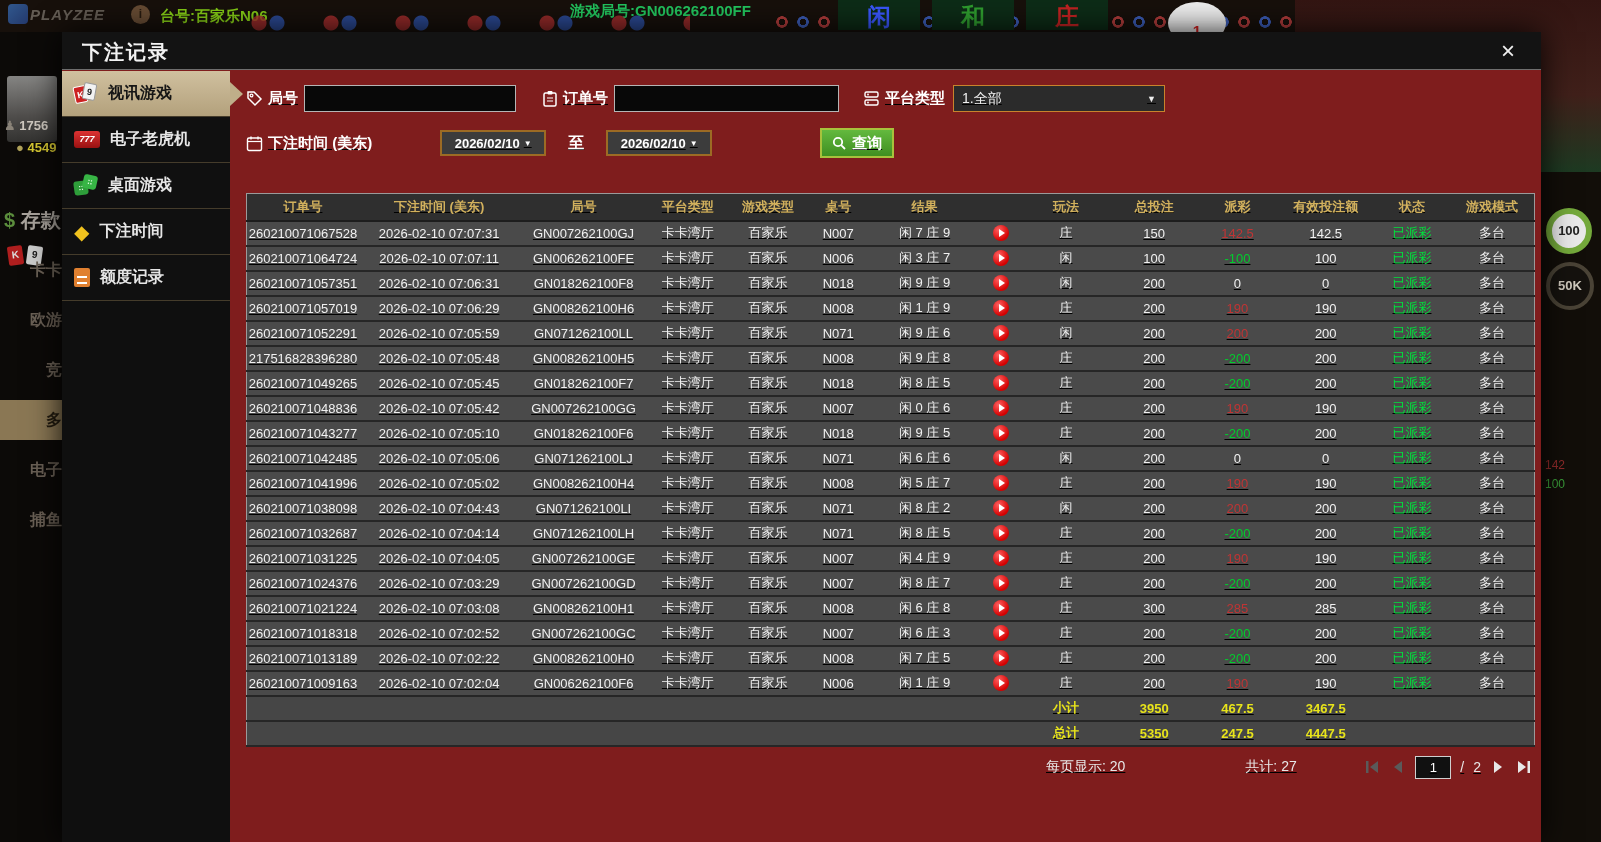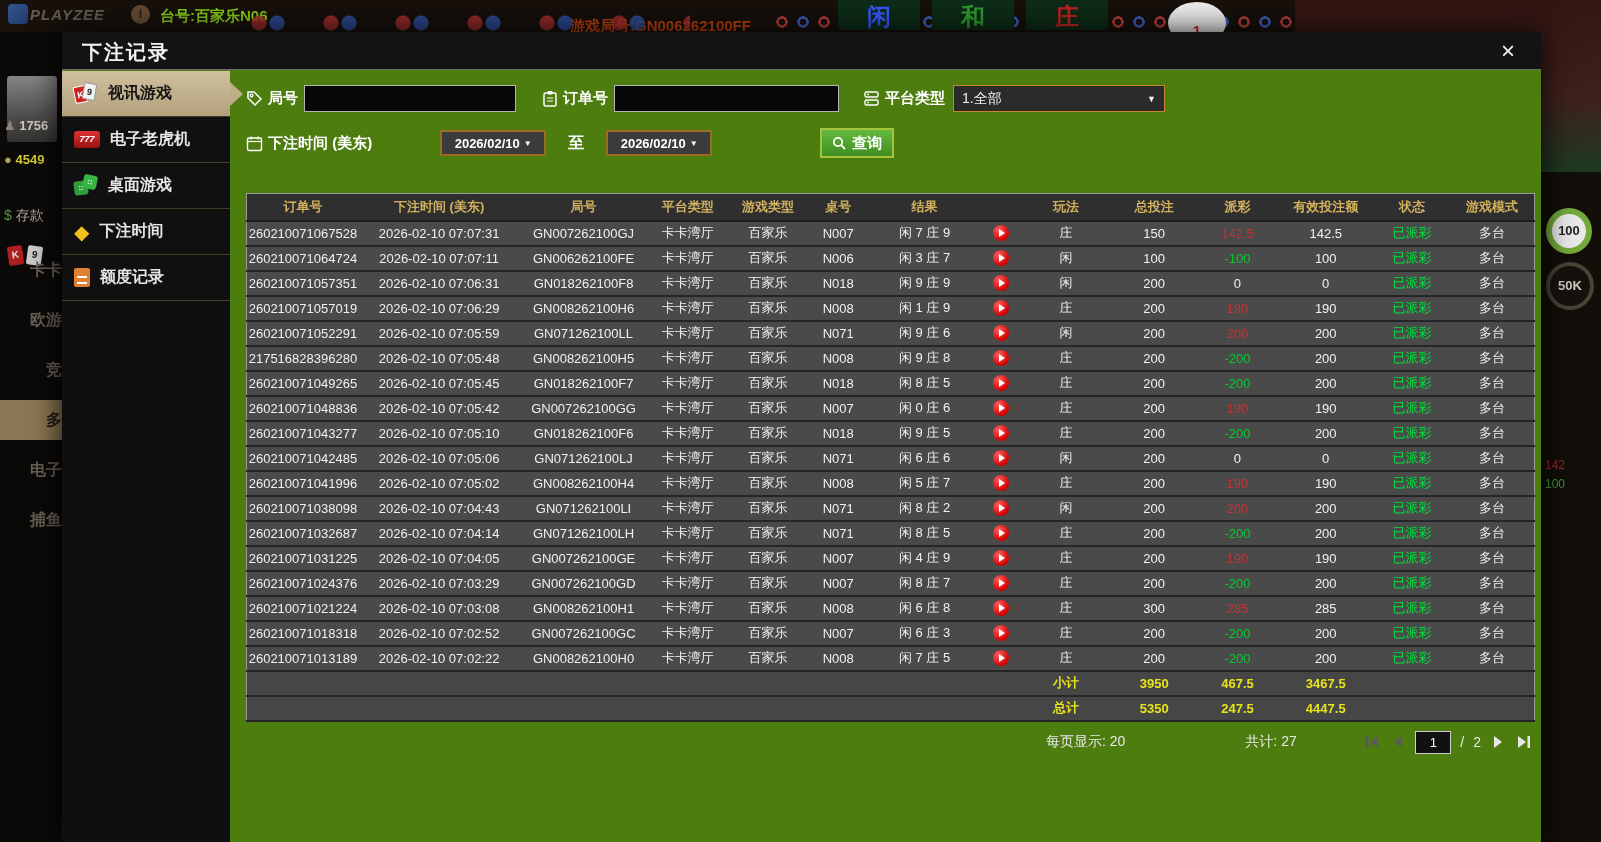--- a/index.html
+++ b/index.html
@@ -8,21 +8,21 @@
 
   
   .bg { position:absolute; inset:0; background:#0a0908; }
   .bg-topbar { position:absolute; left:0; top:0; width:1601px; height:32px; background:#17100b; }
   .bg-logo { position:absolute; left:8px; top:4px; display:flex; gap:2px; align-items:center; opacity:.65; }
   .bg-logo .glyph { width:20px; height:20px; background:linear-gradient(135deg,#3f7fd4,#2b4fa0); border-radius:4px; }
   .bg-logo .word { color:#8d867c; font-weight:bold; font-style:italic; font-size:15px; letter-spacing:1px; }
   .bg-info-icon { position:absolute; left:131px; top:5px; width:19px; height:19px; border-radius:50%;
     background:#7a5a3d; color:#2a1d10; font-size:12px; font-weight:bold; text-align:center; line-height:19px; opacity:.8; }
   .bg-table-label { position:absolute; left:160px; top:7px; color:#84cc16; font-size:15px; font-weight:bold; }
-  .bg-round-label { position:absolute; left:570px; top:17px; color:#c2410c; font-size:15px; font-weight:bold; }
+  .bg-round-label { position:absolute; left:570px; top:2px; color:#22c55e; font-size:15px; font-weight:bold; }
   .bg-iconrow { position:absolute; left:250px; top:15px; width:440px; height:17px; opacity:.8;
     background-image:
       radial-gradient(circle 8px at 9px 8px, #b03030 0 7px, transparent 8px),
       radial-gradient(circle 8px at 27px 8px, #2f55b0 0 7px, transparent 8px);
     background-size:72px 17px,72px 17px; background-repeat:repeat-x; }
   .bg-beadrow { position:absolute; left:775px; top:15px; width:590px; height:14px; opacity:.9;
     background-image:
       radial-gradient(circle 6px at 7px 7px, transparent 0 3px, #c04040 3.5px 5.5px, transparent 6px),
       radial-gradient(circle 6px at 28px 7px, transparent 0 3px, #3f64c8 3.5px 5.5px, transparent 6px);
     background-size:42px 14px,42px 14px; background-repeat:repeat-x; }
@@ -37,28 +37,28 @@
   .chip-100 { top:208px; width:46px; height:46px; background:#e9e9e9; border:6px solid #74a93b;
     color:#222; font-size:13px; line-height:34px; }
   .chip-50k { top:262px; width:48px; height:48px; background:#15120e; border:4px solid #4a4336;
     color:#cfc9bd; font-size:13px; line-height:40px; }
   .bg-num-red { position:absolute; left:1545px; top:458px; color:#a12f2f; font-size:12px; opacity:.9; }
   .bg-num-green { position:absolute; left:1545px; top:477px; color:#3fae3f; font-size:12px; opacity:.9; }
   .bg-leftstrip { position:absolute; left:0; top:32px; width:62px; height:810px; background:#0c0a08; }
   .bg-avatar { position:absolute; left:7px; top:44px; width:50px; height:66px;
     background:linear-gradient(180deg,#9a9a98,#5c5a58 60%,#3a3a38); border-radius:3px; opacity:.85; }
   .bg-stat { position:absolute; left:4px; font-size:13px; font-weight:bold; white-space:nowrap; }
-  .bg-deposit { position:absolute; left:4px; top:175px; color:#cfc9c0; font-size:14px; font-weight:normal; opacity:.8; white-space:nowrap; }
+  .bg-deposit { position:absolute; left:4px; top:175px; color:#cfc9c0; font-size:20px; font-weight:bold; opacity:.8; white-space:nowrap; }
   .bg-cards { position:absolute; left:8px; top:212px; opacity:.85; white-space:nowrap; }
   .bg-menu-item { position:absolute; left:0; width:62px; height:40px; color:#6a6055; font-size:16px;
     font-weight:bold; text-align:right; line-height:40px; overflow:hidden; }
   .bg-menu-item.active { background:#8a7754; color:#231c10; }
 
   
-  .modal { position:absolute; left:62px; top:32px; width:1479px; height:810px; background:#4d7c0f;
+  .modal { position:absolute; left:62px; top:32px; width:1479px; height:810px; background:#7f1d1d;
     box-shadow:0 0 30px rgba(0,0,0,.9); }
   .modal-titlebar { position:relative; height:38px; border-bottom:1px solid #6e6e6e; background:#131313; }
   .modal-title { position:absolute; left:20px; top:7px; color:#f2f2f2; font-size:20px; font-weight:bold; letter-spacing:2px; }
   .modal-close { position:absolute; right:18px; top:4px; color:#f0f0f0; font-size:24px; cursor:pointer;
     width:30px; height:30px; text-align:center; line-height:30px; }
 
   
   .m-sidebar { position:absolute; left:0; top:39px; width:168px; bottom:0; background:#0f0f0f; }
   .side-item { position:relative; height:46px; display:flex; align-items:center; gap:10px; padding-left:12px;
     border-bottom:1px solid #453c2b; color:#e6e6e6; font-size:16px; font-weight:bold; cursor:pointer; background:#101010; }
@@ -76,21 +76,21 @@
   .icon-dice .d1,.icon-dice .d2 { position:absolute; width:14px; height:14px; border-radius:3px;
     background:#2e9e3a; color:#eaffea; font-size:8px; line-height:13px; text-align:center; font-weight:bold; }
   .icon-dice .d1 { left:0; top:6px; transform:rotate(-8deg); }
   .icon-dice .d2 { left:9px; top:0; transform:rotate(12deg); background:#37b545; }
   .icon-diamond { color:#f0c21e; font-size:20px; line-height:20px; }
   .icon-doc { width:16px; height:19px; background:#e08030; border-radius:2px;
     background-image:repeating-linear-gradient(180deg,transparent 0 4px,#fff 4px 6px); background-size:10px 100%;
     background-position:3px 4px; background-repeat:no-repeat; }
 
   
-  .m-content { position:absolute; left:168px; top:39px; right:0; bottom:0; padding:14px 6px 0 16px; }
+  .m-content { position:absolute; left:168px; top:39px; right:0; bottom:0; padding:14px 6px 0 16px;text-decoration:underline; }
   .filters { position:relative; height:108px; }
   .f-row { display:flex; align-items:center; }
   .f-label { display:flex; align-items:center; gap:5px; color:#fff; font-size:15px; font-weight:bold; }
   .f-input { background:#080808; border:1px solid #b5b5b5; height:27px; color:#eee; font-size:13px; padding:0 6px; }
   .inp-round { width:212px; margin-left:6px; }
   .inp-order { width:225px; margin-left:6px; }
   .f-select { display:flex; align-items:center; justify-content:space-between; width:212px; height:27px;
     background:#2b2b2b; border:1px solid #c8832c; color:#f0f0f0; font-size:14px; padding:0 8px; margin-left:8px; cursor:pointer; }
   .f-select .arr { font-size:9px; color:#eee; }
   .date-box { display:flex; align-items:center; justify-content:center; gap:4px; width:106px; height:26px;
@@ -158,21 +158,21 @@
   <div class="chip chip-50k">50K</div>
   <div class="bg-num-red">142</div>
   <div class="bg-num-green">100</div>
 
   <div class="bg-leftstrip">
     <div class="bg-avatar"></div>
     <div class="bg-stat" style="top:86px;color:#cfc9c0;">
       <span style="color:#8a8378;">♟</span>
       <span>1756</span>
     </div>
-    <div class="bg-stat" style="top:120px;color:#d6c832;">
+    <div class="bg-stat" style="top:108px;color:#d6c832;margin-left:12px;">
       <span style="color:#b0a25a;">●</span>
       <span>4549</span>
     </div>
     <div class="bg-deposit">
       <span style="color:#6fae4a;">$</span>
       <span>存款</span>
     </div>
     <div class="bg-cards">
       <span style="display:inline-block;width:15px;height:19px;background:#c22;border-radius:2px;color:#fff;font-size:10px;font-weight:bold;text-align:center;line-height:18px;transform:rotate(-8deg);">K</span>
       <span style="display:inline-block;width:15px;height:19px;background:#eee;border-radius:2px;color:#222;font-size:10px;font-weight:bold;text-align:center;line-height:18px;transform:rotate(8deg);">9</span>
@@ -660,20 +660,38 @@
             </td>
             <td>庄</td>
             <td>200</td>
             <td class="payout loss">-200</td>
             <td>200</td>
             <td class="status">已派彩</td>
             <td>多台</td>
           </tr>
 
 
+          <tr class="rec-row">
+            <td>260210071009163</td>
+            <td>2026-02-10 07:02:04</td>
+            <td>GN006262100F6</td>
+            <td>卡卡湾厅</td>
+            <td>百家乐</td>
+            <td>N006</td>
+            <td>闲 1 庄 9</td>
+            <td>
+              <span class="play-btn"><span class="tri"></span></span>
+            </td>
+            <td>庄</td>
+            <td>200</td>
+            <td class="payout win">190</td>
+            <td>190</td>
+            <td class="status">已派彩</td>
+            <td>多台</td>
+          </tr>
 
         <tr class="summary">
           <td colspan="8"></td>
           <td>小计</td>
           <td>3950</td>
           <td>467.5</td>
           <td>3467.5</td>
           <td colspan="2"></td>
         </tr>
         <tr class="summary">

